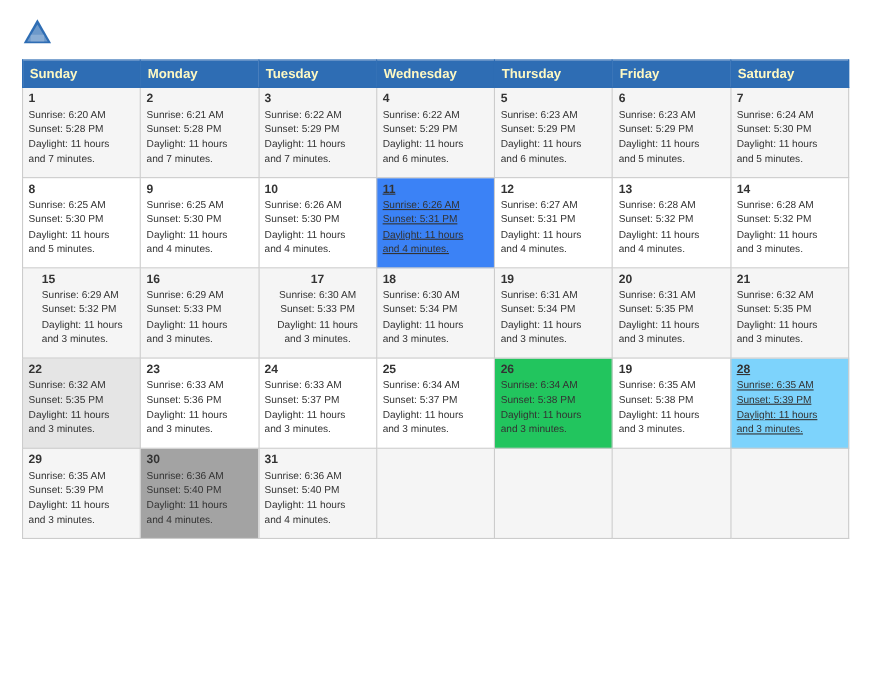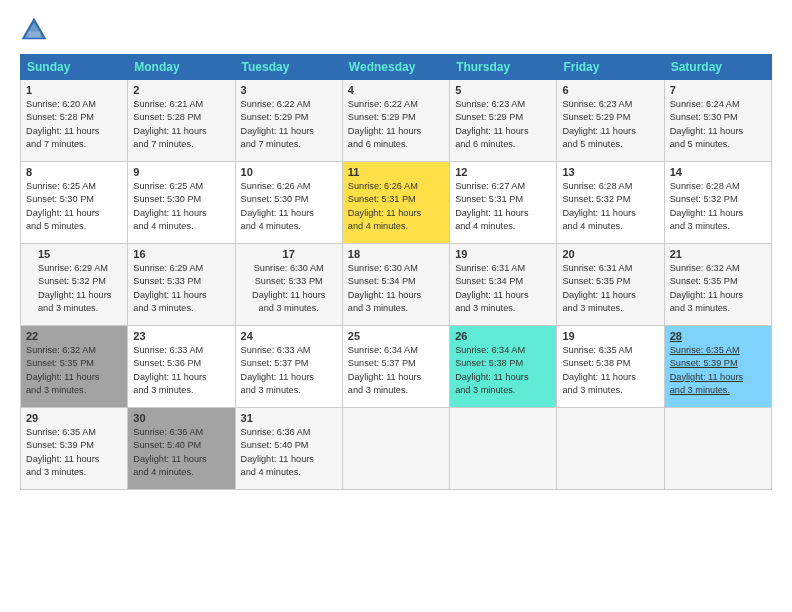--- a/index.html
+++ b/index.html
@@ -51,21 +51,21 @@
       font-size: 13px;
       color: #555;
     }
     .calendar {
       width: 100%;
       border-collapse: collapse;
       table-layout: fixed;
     }
     .calendar thead th {
       background: #2e6db4;
-      color: #5eead4;
+      color: #fef9c3;
       text-align: left;
       padding: 5px 6px;
       font-size: 12px;
       font-weight: bold;
       border: 1px solid #2e6db4;
     }
     .calendar tbody td {
       vertical-align: top;
       border: 1px solid #ccc;
       padding: 4px 5px;
@@ -165,21 +165,21 @@
             <div class="day-info">Sunrise: 6:25 AM<br>Sunset: 5:30 PM<br>Daylight: 11 hours<br>and 5 minutes.</div>
           </td>
           <td style="background: rgb(255, 255, 255);">
             <span class="day-number">9</span>
             <div class="day-info">Sunrise: 6:25 AM<br>Sunset: 5:30 PM<br>Daylight: 11 hours<br>and 4 minutes.</div>
           </td>
           <td style="background: rgb(255, 255, 255);">
             <span class="day-number">10</span>
             <div class="day-info">Sunrise: 6:26 AM<br>Sunset: 5:30 PM<br>Daylight: 11 hours<br>and 4 minutes.</div>
           </td>
-          <td style="background: #fde047;">
+          <td style="background: #3b82f6; text-decoration: underline;">
             <span class="day-number">11</span>
             <div class="day-info">Sunrise: 6:26 AM<br>Sunset: 5:31 PM<br>Daylight: 11 hours<br>and 4 minutes.</div>
           </td>
           <td style="background: rgb(255, 255, 255);">
             <span class="day-number">12</span>
             <div class="day-info">Sunrise: 6:27 AM<br>Sunset: 5:31 PM<br>Daylight: 11 hours<br>and 4 minutes.</div>
           </td>
           <td style="background: rgb(255, 255, 255);">
             <span class="day-number">13</span>
             <div class="day-info">Sunrise: 6:28 AM<br>Sunset: 5:32 PM<br>Daylight: 11 hours<br>and 4 minutes.</div>
@@ -213,37 +213,37 @@
           <td style="background: rgb(245, 245, 245);">
             <span class="day-number">20</span>
             <div class="day-info">Sunrise: 6:31 AM<br>Sunset: 5:35 PM<br>Daylight: 11 hours<br>and 3 minutes.</div>
           </td>
           <td style="background: rgb(245, 245, 245);">
             <span class="day-number">21</span>
             <div class="day-info">Sunrise: 6:32 AM<br>Sunset: 5:35 PM<br>Daylight: 11 hours<br>and 3 minutes.</div>
           </td>
         </tr>
         <tr>
-          <td style="background: #a3a3a3;">
+          <td style="background: #e5e5e5;">
             <span class="day-number">22</span>
             <div class="day-info">Sunrise: 6:32 AM<br>Sunset: 5:35 PM<br>Daylight: 11 hours<br>and 3 minutes.</div>
           </td>
           <td style="background: rgb(255, 255, 255);">
             <span class="day-number">23</span>
             <div class="day-info">Sunrise: 6:33 AM<br>Sunset: 5:36 PM<br>Daylight: 11 hours<br>and 3 minutes.</div>
           </td>
           <td style="background: rgb(255, 255, 255);">
             <span class="day-number">24</span>
             <div class="day-info">Sunrise: 6:33 AM<br>Sunset: 5:37 PM<br>Daylight: 11 hours<br>and 3 minutes.</div>
           </td>
           <td style="background: rgb(255, 255, 255);">
             <span class="day-number">25</span>
             <div class="day-info">Sunrise: 6:34 AM<br>Sunset: 5:37 PM<br>Daylight: 11 hours<br>and 3 minutes.</div>
           </td>
-          <td style="background: #5eead4; margin-left: 44px;">
+          <td style="background: #22c55e; margin-left: 44px;">
             <span class="day-number">26</span>
             <div class="day-info">Sunrise: 6:34 AM<br>Sunset: 5:38 PM<br>Daylight: 11 hours<br>and 3 minutes.</div>
           </td>
           <td style="background: rgb(255, 255, 255);">
             <span class="day-number">19</span>
             <div class="day-info">Sunrise: 6:35 AM<br>Sunset: 5:38 PM<br>Daylight: 11 hours<br>and 3 minutes.</div>
           </td>
           <td style="background: #7dd3fc; text-decoration: underline;">
             <span class="day-number">28</span>
             <div class="day-info">Sunrise: 6:35 AM<br>Sunset: 5:39 PM<br>Daylight: 11 hours<br>and 3 minutes.</div>

